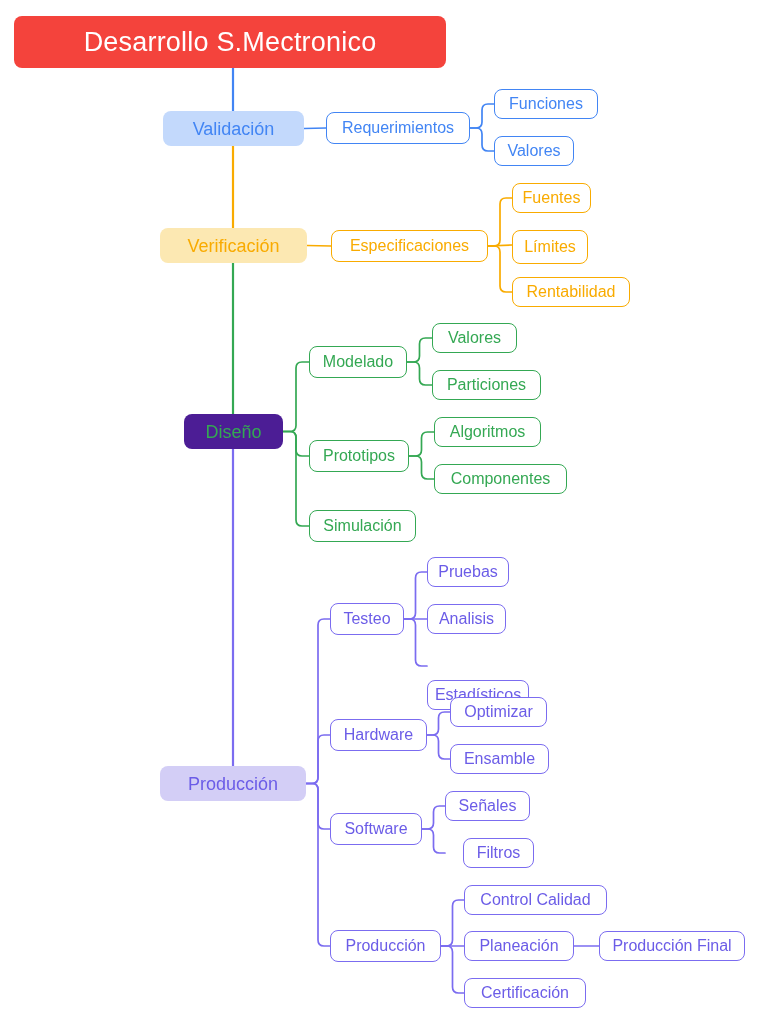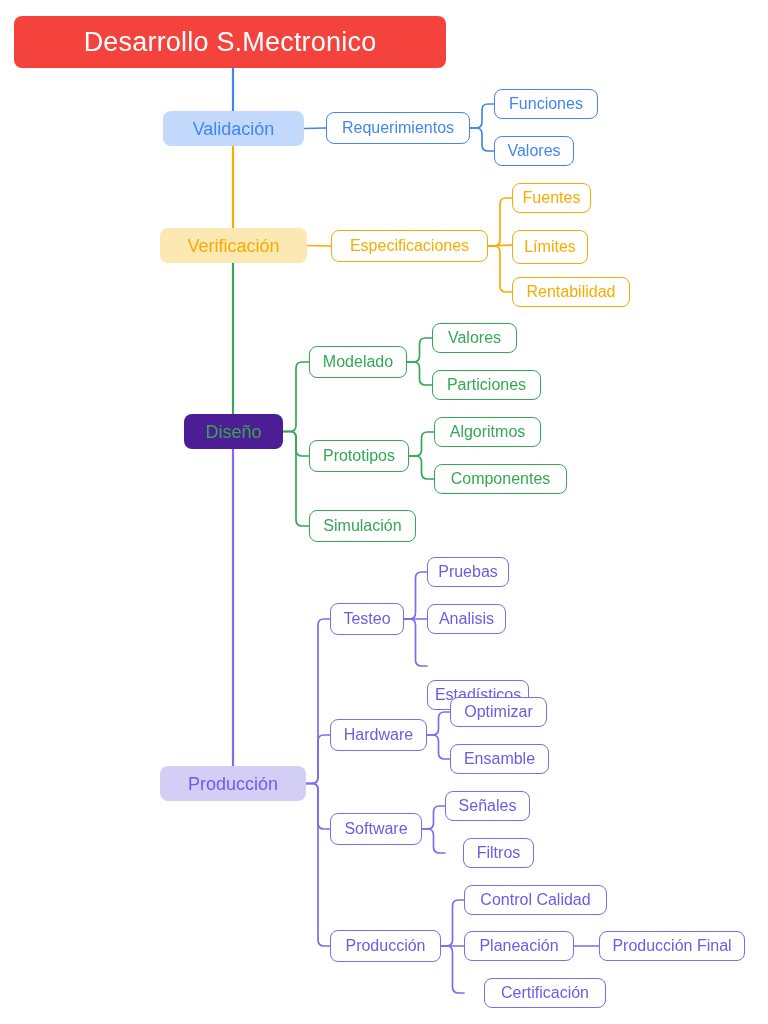--- a/index.html
+++ b/index.html
@@ -196,20 +196,20 @@
       </div>
       <div class="node lx c-purple" style="left: 330px; top: 930px; width: 111px; height: 32px;">
         <span>Producción</span>
       </div>
       <div class="node lx c-purple" style="left: 464px; top: 885px; width: 143px; height: 30px;">
         <span>Control Calidad</span>
       </div>
       <div class="node lx c-purple" style="left: 464px; top: 931px; width: 110px; height: 30px;">
         <span>Planeación</span>
       </div>
-      <div class="node lx c-purple" style="left: 484px; top: 978px; width: 122px; height: 30px;">
+      <div class="node lx c-purple" style="left: 464px; top: 978px; width: 122px; height: 30px;">
         <span>Certificación</span>
       </div>
       <div class="node lx c-purple" style="left: 599px; top: 931px; width: 146px; height: 30px;">
         <span>Producción Final</span>
       </div>
     </div>
 </div>
 
 </body></html>

